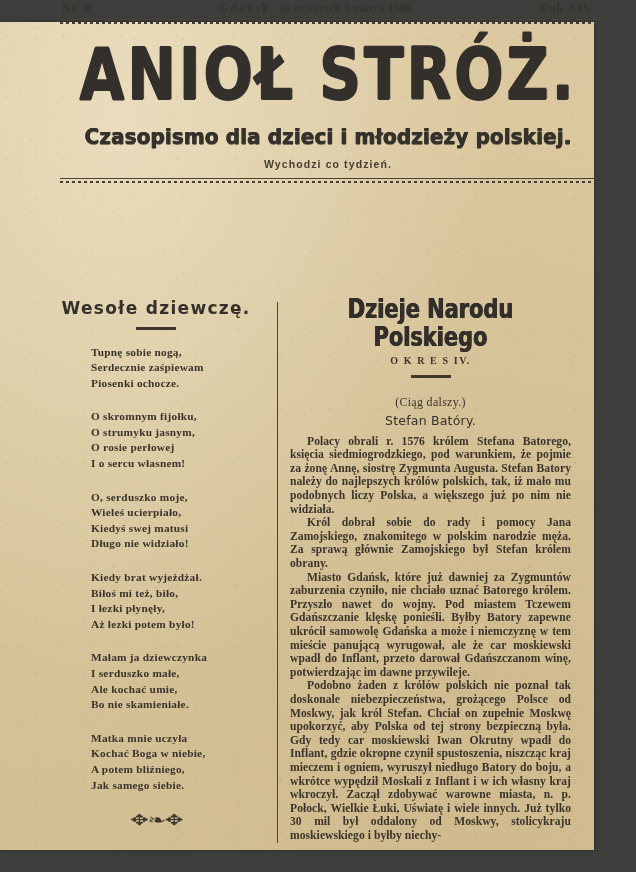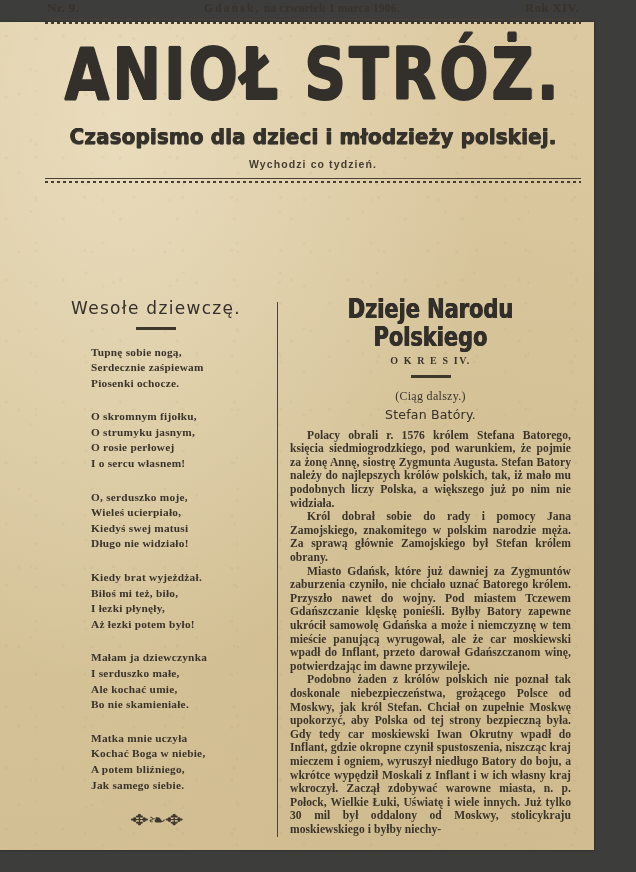--- a/index.html
+++ b/index.html
@@ -71,21 +71,21 @@
     line-height: 11.5px;
     color: #4a4236;
     white-space: nowrap;
     opacity: .85;
     font-weight: 700;
   }
 
   
   #masthead {
     position: absolute;
-    left: 45px;
+    left: 60px;
     top: 0;
     width: 536px;
   }
   .issue-row {
     display: flex;
     align-items: baseline;
     justify-content: space-between;
     padding: 0 2px;
     height: 18px;
   }
@@ -183,21 +183,21 @@
   }
   #col-right {
     width: 281px;
     box-sizing: border-box;
   }
 
   
   #poem-title {
     text-align: center;
     font-family: "DejaVu Sans", sans-serif;
-    font-weight: 400;
+    font-weight: 700;
     font-size: 17px;
     letter-spacing: 1.3px;
     color: #34302b;
     margin: 2px 0 0 0;
     transform: scaleY(1.05);
   }
   .short-rule {
     width: 40px;
     height: 2.5px;
     background: #3d362c;
@@ -248,21 +248,21 @@
     font-size: 10px;
     letter-spacing: 1.6px;
     color: #3b342c;
     margin-top: 13px;
   }
   #article-cont {
     text-align: center;
     font-family: "Liberation Serif", serif;
     font-size: 12px;
     color: #3b342c;
-    margin-top: 11px;
+    margin-top: 17px;
     letter-spacing: .3px;
   }
   #article-subject {
     text-align: center;
     font-family: "DejaVu Sans", sans-serif;
     font-weight: 400;
     font-size: 12.5px;
     color: #35302a;
     margin-top: 3px;
     letter-spacing: .2px;

